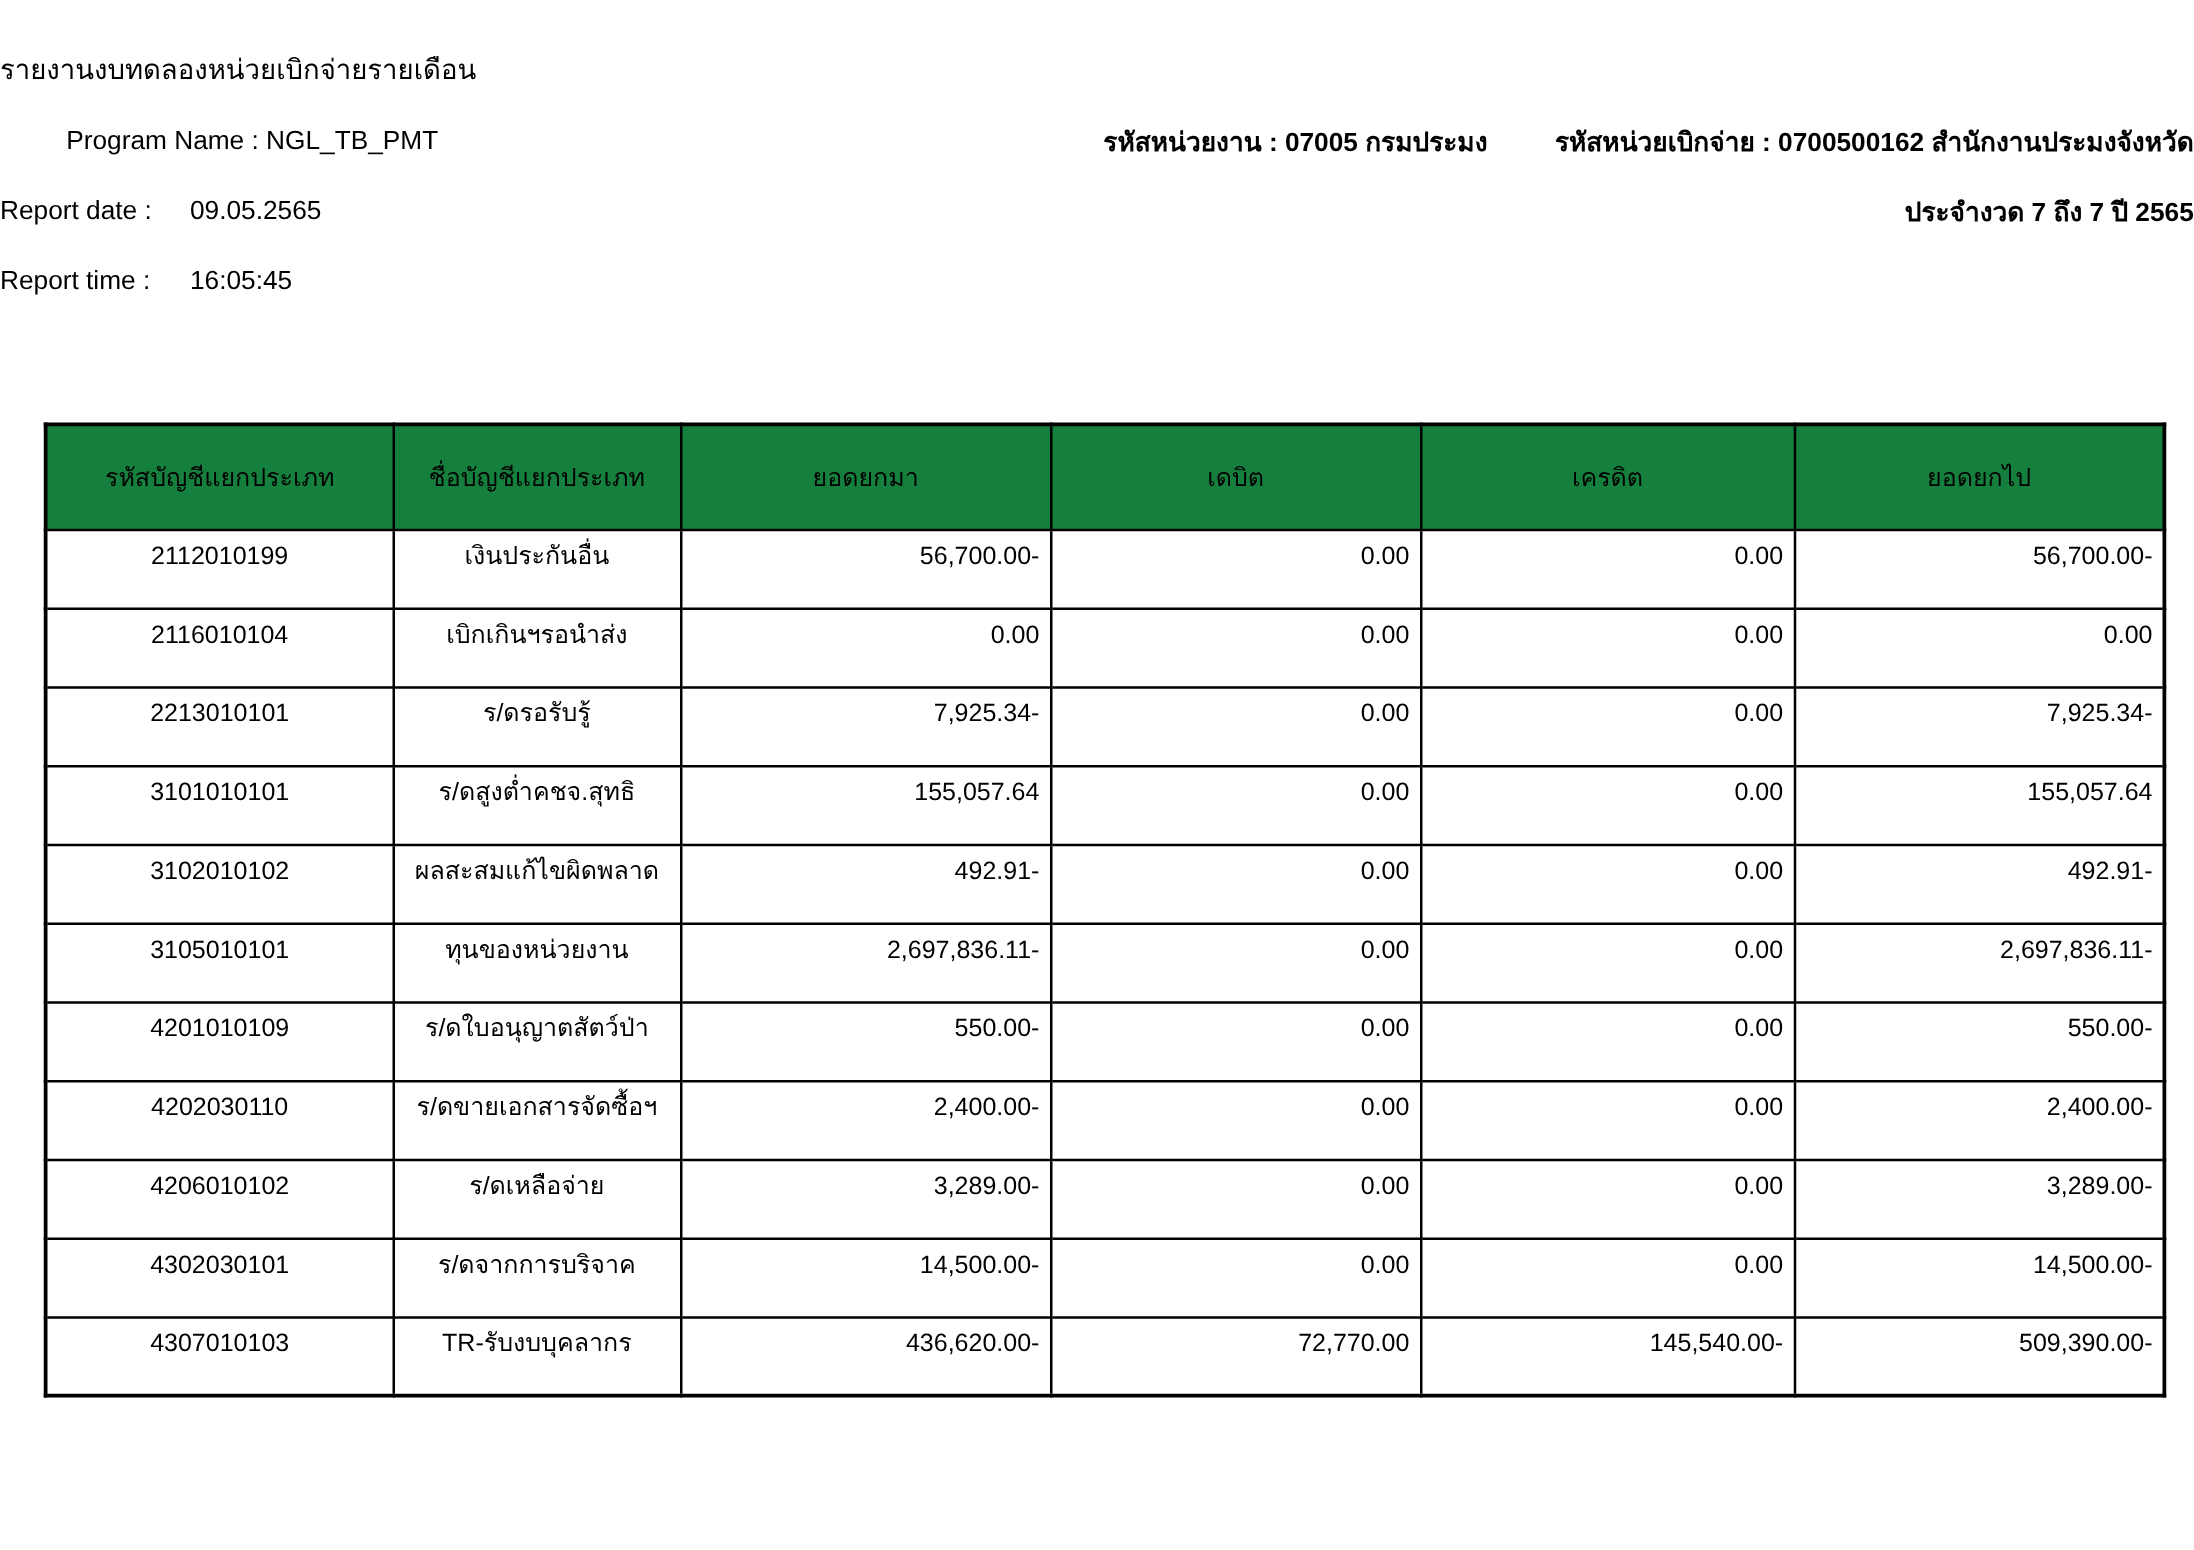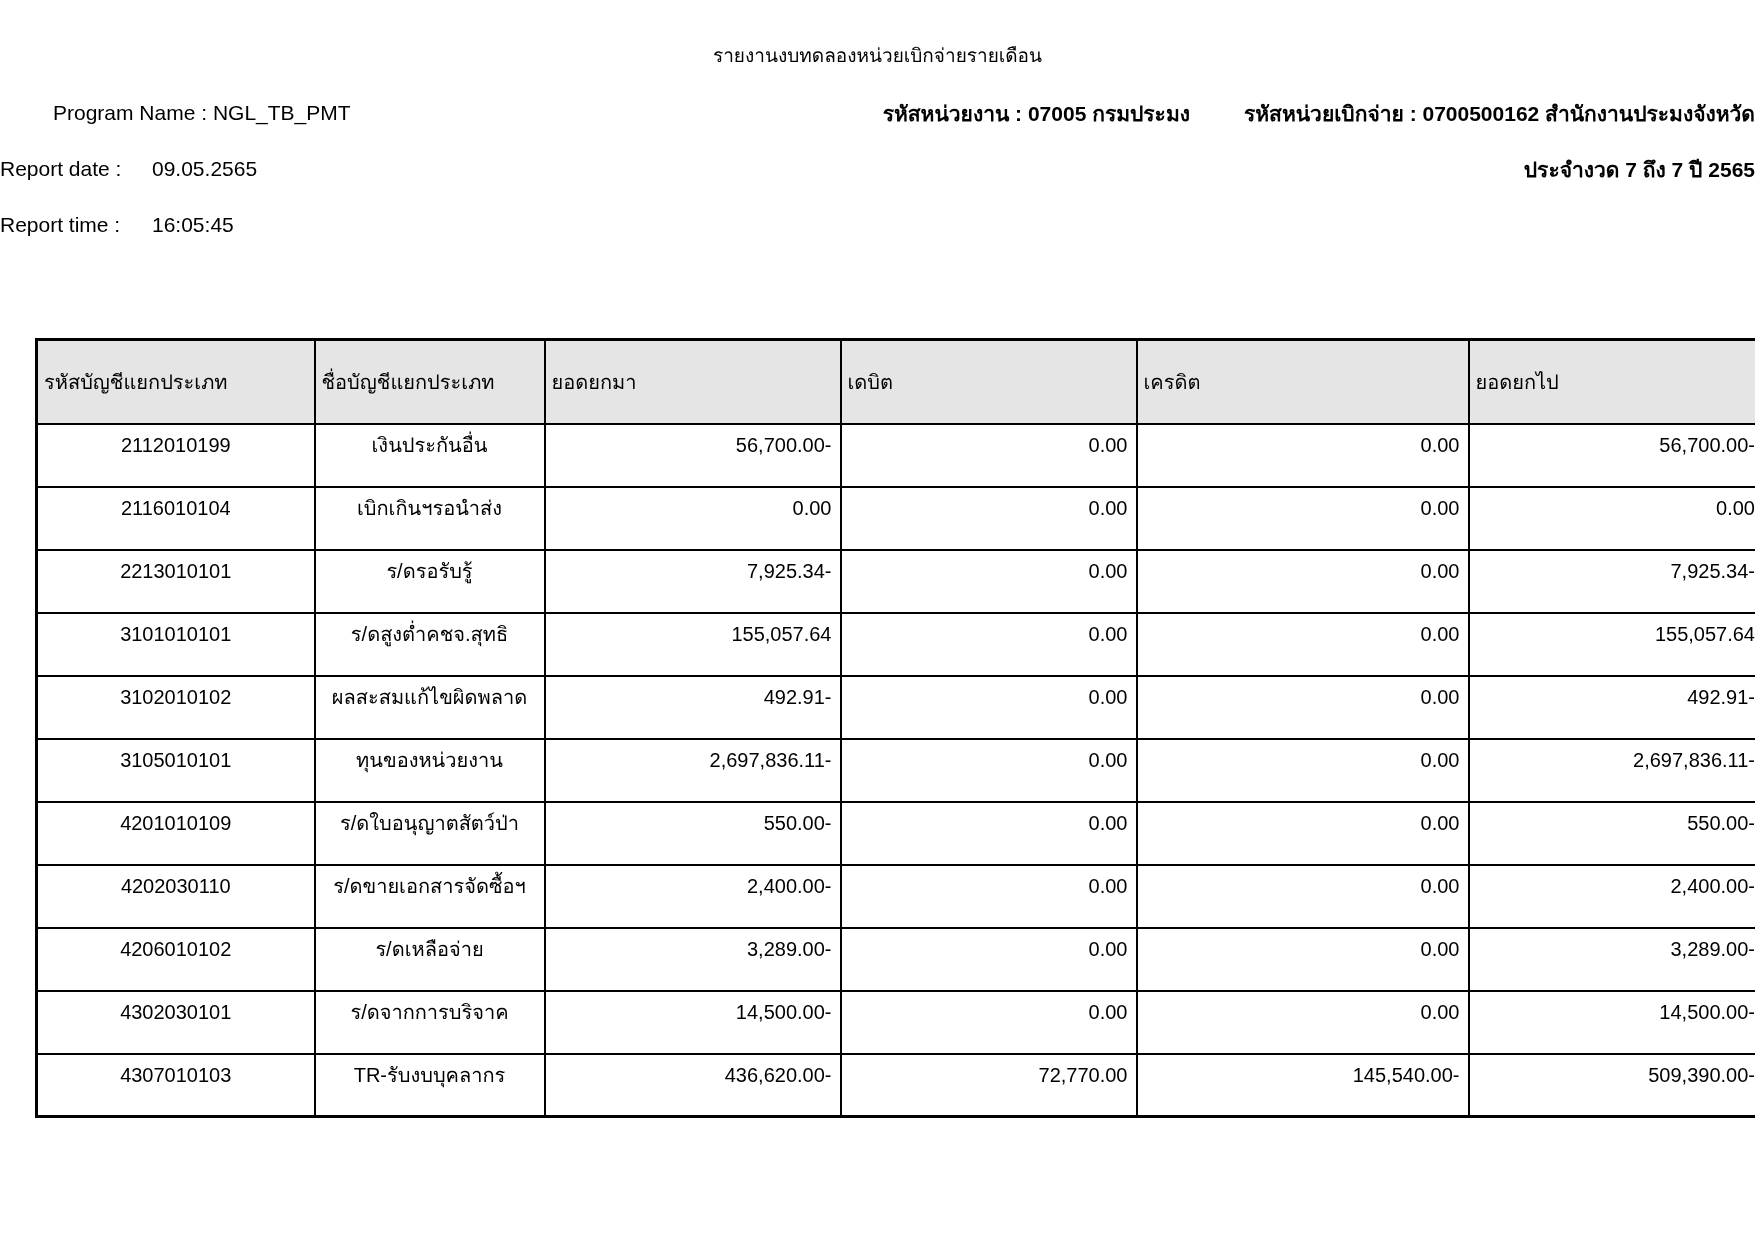--- a/index.html
+++ b/index.html
@@ -9,22 +9,21 @@
     width: 1755px; height: 1240px;
     font-family: "Liberation Sans", sans-serif;
     color: #000000;
     -webkit-font-smoothing: antialiased;
   }
   .page { width: 1755px; height: 1240px; overflow: hidden; position: relative; }
 
   .report-title {
     margin-top: 40px;
     height: 32px; line-height: 32px;
-    text-align: center;
-    font-size: 19px;
+    font-size: 22px;
   }
 
   .info-grid {
     margin-top: 13px;
     display: grid;
     grid-template-columns: 560px 1fr 565px;
     grid-auto-rows: 56px;
     align-items: center;
     font-size: 21px;
   }
@@ -38,41 +37,41 @@
   table.tb {
     margin: 85px 0 0 35px;
     border-collapse: collapse;
     table-layout: fixed;
     width: 1692px;
     font-size: 20px;
   }
   table.tb, table.tb th, table.tb td { border: 2px solid #000000; }
   table.tb { border-width: 3px; }
   table.tb th {
-    background: #e5e5e5;
+    background: #15803d;
     height: 84px;
     font-weight: normal;
-    text-align: left;
+    text-align: center;
     vertical-align: middle;
     padding: 0 6px;
   }
   table.tb td {
     height: 63px;
     vertical-align: top;
     padding: 7px 8px 0 8px;
     line-height: 1.3;
     background: #ffffff;
     white-space: nowrap;
     overflow: hidden;
   }
   .col0 { width: 278px; }
   .col1 { width: 230px; }
   .col2 { width: 296px; }
   .col3 { width: 296px; }
-  .col4 { width: 332px; }
+  .col4 { width: 299px; }
   .col5 { width: 296px; }
   td.col0, td.col1 { text-align: center; }
   td.col2, td.col3, td.col4, td.col5 { text-align: right; }
 </style>
 </head>
 <body>
 
 <div class="page">
 
   <div class="report-title">รายงานงบทดลองหน่วยเบิกจ่ายรายเดือน</div>

